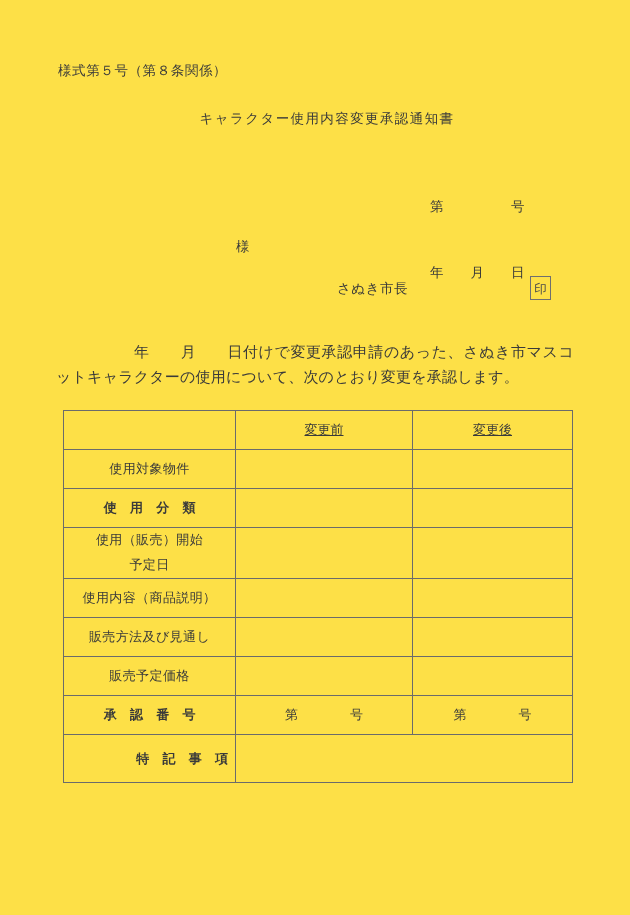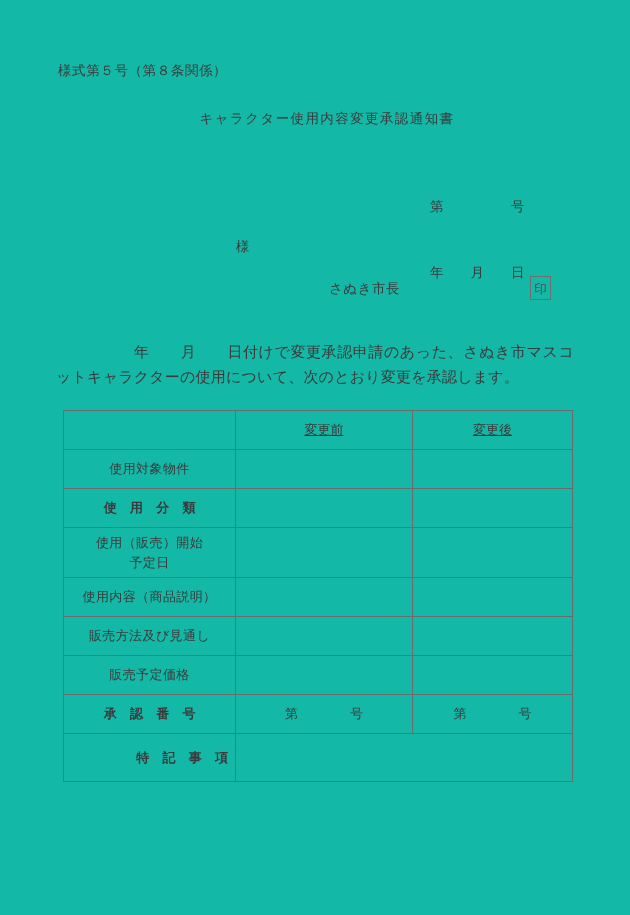--- a/index.html
+++ b/index.html
@@ -11,21 +11,21 @@
     width: 630px;
     height: 915px;
     position: relative;
     font-family: "Liberation Serif", "DejaVu Serif", serif;
     color: #3a3a3a;
     -webkit-font-smoothing: antialiased;
   }
   .page {
     position: absolute;
     inset: 0;
-    background: #14b8a6;
+    background: #fde047;
   }
 
   
   .form-no {
     position: absolute;
     left: 58px;
     top: 62px;
     font-size: 13.5px;
     letter-spacing: 0.6px;
     white-space: pre;
@@ -65,21 +65,21 @@
     position: absolute;
     left: 325px;
     top: 280px;
     width: 240px;
     height: 24px;
     font-size: 13.5px;
     white-space: pre;
   }
   .signer-name {
     position: absolute;
-    left: 4px;
+    left: 12px;
     top: 0;
     letter-spacing: 0.5px;
     white-space: pre;
     text-align: center;
   }
   .seal-box {
     position: absolute;
     left: 205px;
     top: -4px;
     width: 21px;
@@ -133,22 +133,23 @@
   tr.r-header td { height: 38px; text-decoration: underline; }
   tr.r-std td { height: 38px; }
   tr.r-tall td { height: 49px; }
   tr.r-last td { height: 47px; text-align: right; }
 
   td.label-cell { letter-spacing: 0.4px; }
   td.label-spaced { letter-spacing: 5px; text-indent: 5px; font-weight: bold; }
   td.value-cell { }
   td.empty-cell { }
   .two-line {
-    line-height: 20px;
+    line-height: 25px;
     white-space: pre-line;
+    font-family: Liberation Mono, monospace;
   }
 </style>
 </head>
 <body>
 
 <div class="page">
 
   <div class="form-no">様式第５号（第８条関係）</div>
 
   <div class="doc-title">キャラクター使用内容変更承認通知書</div>

